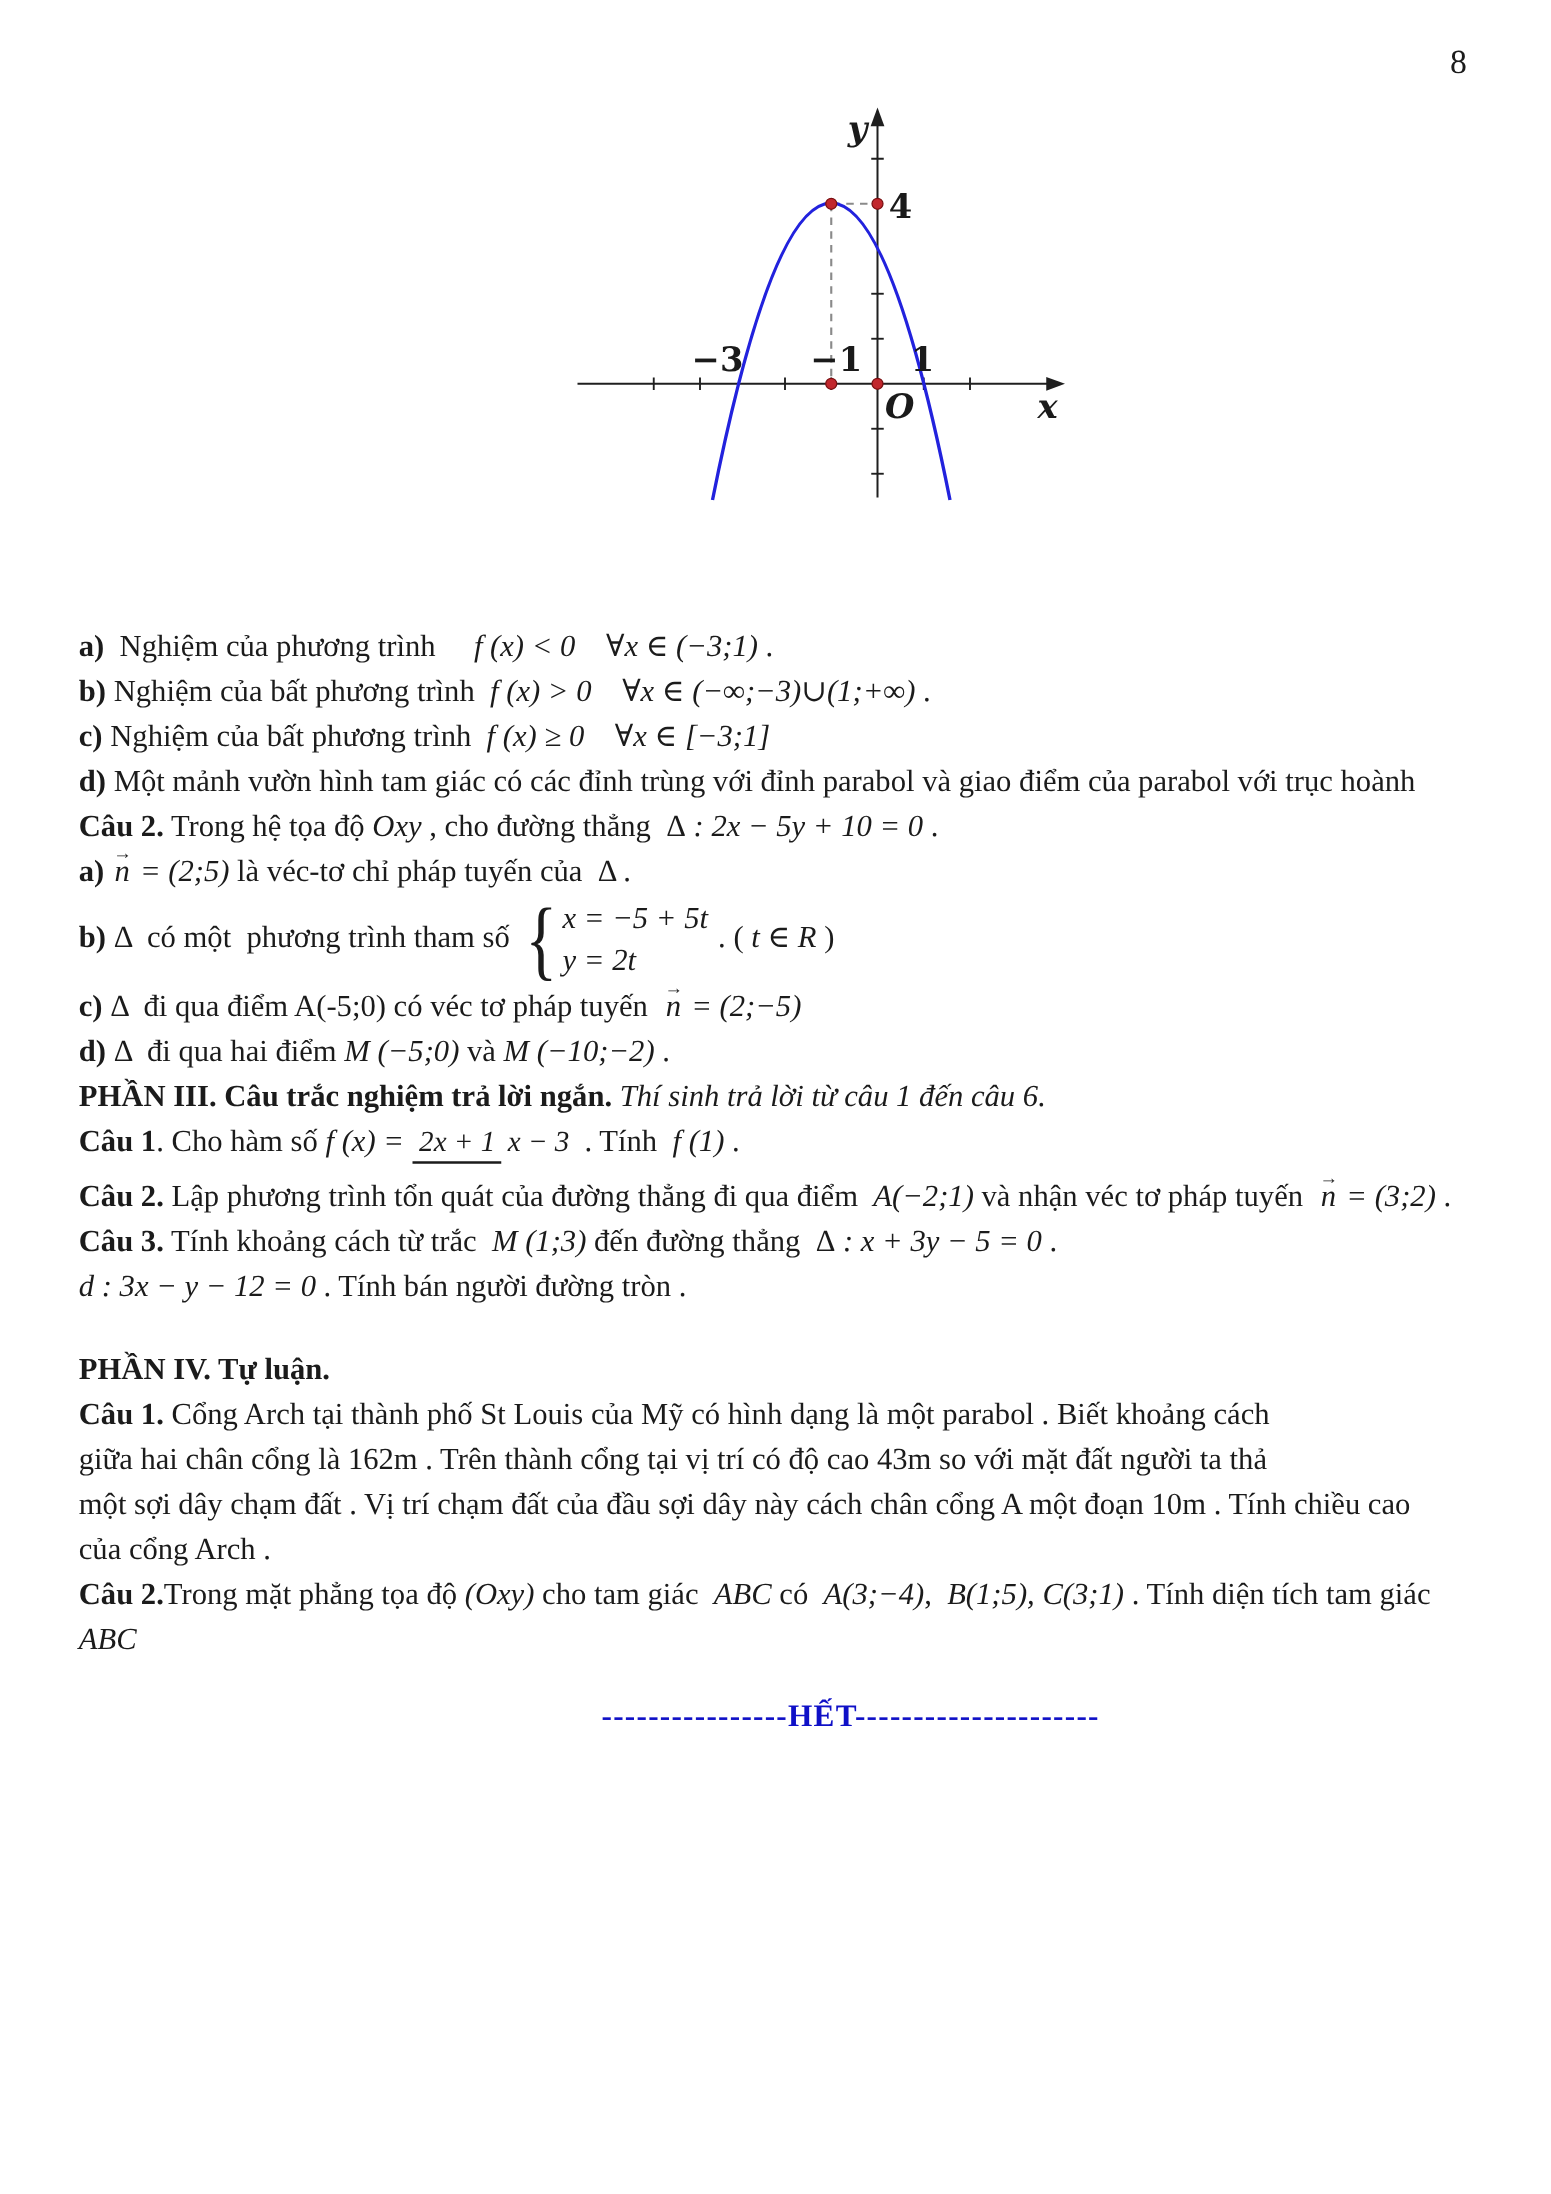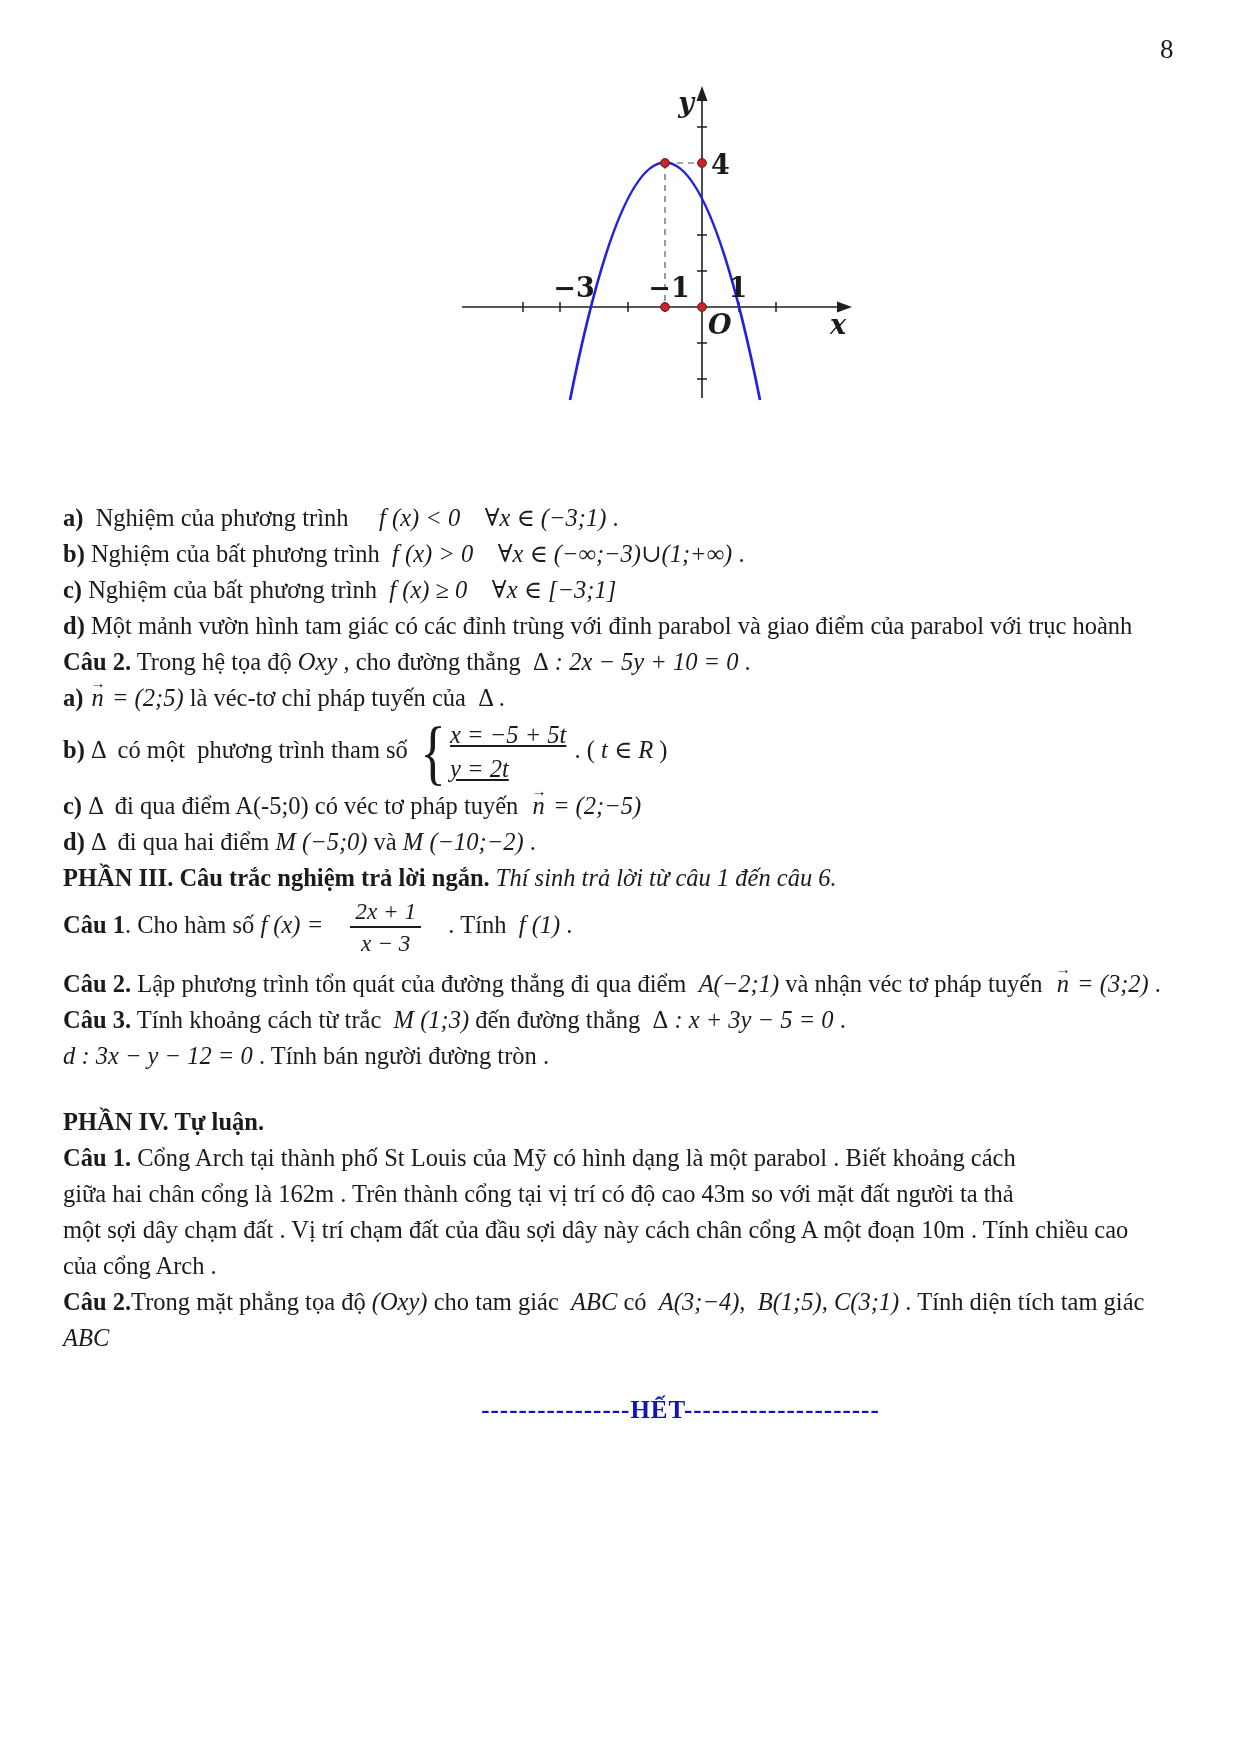--- a/index.html
+++ b/index.html
@@ -37,31 +37,31 @@
     font-size:15px;font-style:normal;
   }
   .cases{
     display:inline-flex;align-items:center;vertical-align:middle;
     margin:2px 2px;
   }
   .cases .brace{
     font-size:2.9em;font-weight:400;line-height:0.85;
     transform:scaleX(0.75);
   }
-  .cases .eqs{display:inline-flex;flex-direction:column;text-decoration:underline;}
+  .cases .eqs{display:inline-flex;flex-direction:column;}
   .cases .eq{line-height:34px;font-style:italic;}
   .frac{
-    display:inline-flex;flex-direction:column;text-align:center;
-    vertical-align:middle;margin:0 21px;font-size:0.95em;
+    display:inline-flex;flex-direction:row;text-align:center;
+    vertical-align:middle;margin:0 1px;font-size:0.95em;
   }
   .frac .num{border-bottom:2px solid #1b1b1b;padding:0 5px;line-height:30px;font-style:italic;}
   .frac .den{padding:0 5px;line-height:30px;font-style:italic;}
   .mt8{margin-top:8px;}
   .mt30{margin-top:30px;}
-  .mt26{margin-top:36px;}
+  .mt26{margin-top:26px;}
   .footer-line{
     text-align:center;
     padding-left:110px;
     font-weight:bold;
     font-size:25px;
   }
   .footer-line span{letter-spacing:1px;}
 </style>
 </head>
 <body>

